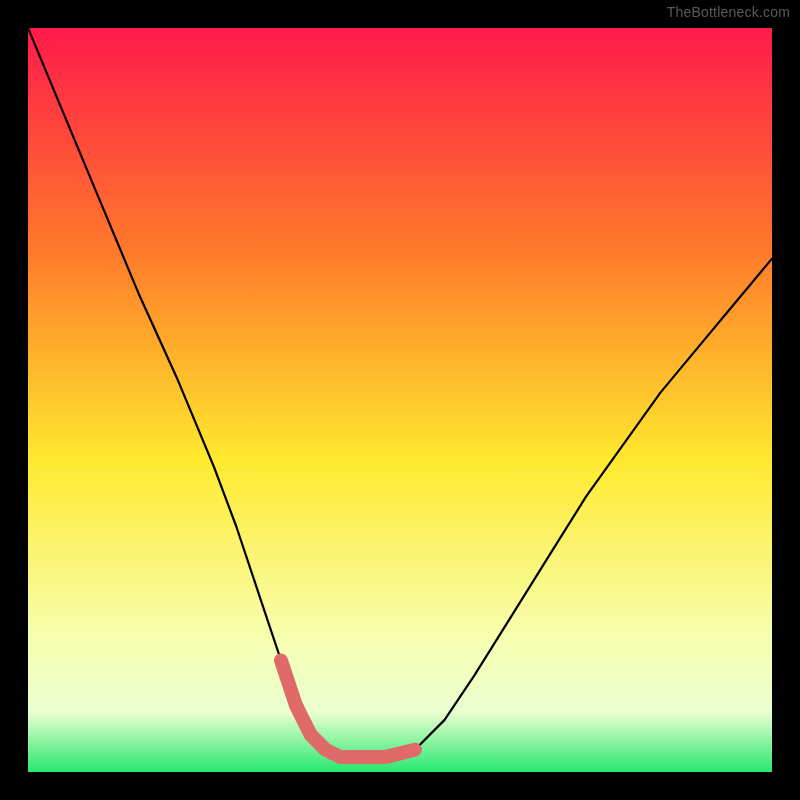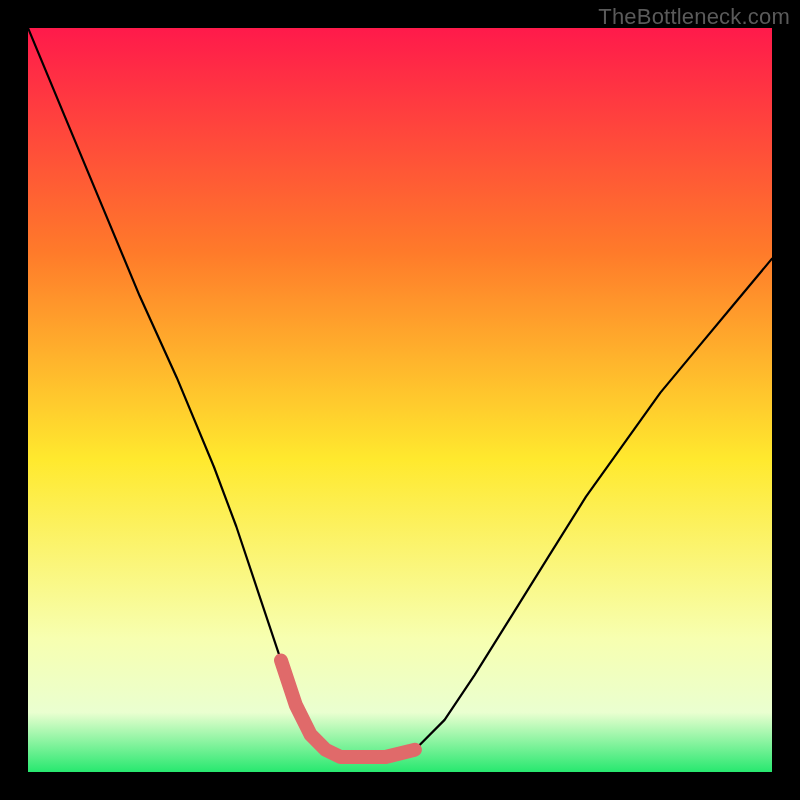--- a/index.html
+++ b/index.html
@@ -15,21 +15,21 @@
     position: relative;
     width: 800px;
     height: 800px;
     background: #000000;
   }
   .attribution {
     position: absolute;
     top: 4px;
     right: 10px;
     color: #5a5a5a;
-    font-size: 22px;
+    font-size: 14px;
     font-weight: 400;
     letter-spacing: 0.2px;
     z-index: 10;
   }
   svg.plot {
     position: absolute;
     left: 28px;
     top: 28px;
     width: 744px;
     height: 744px;

